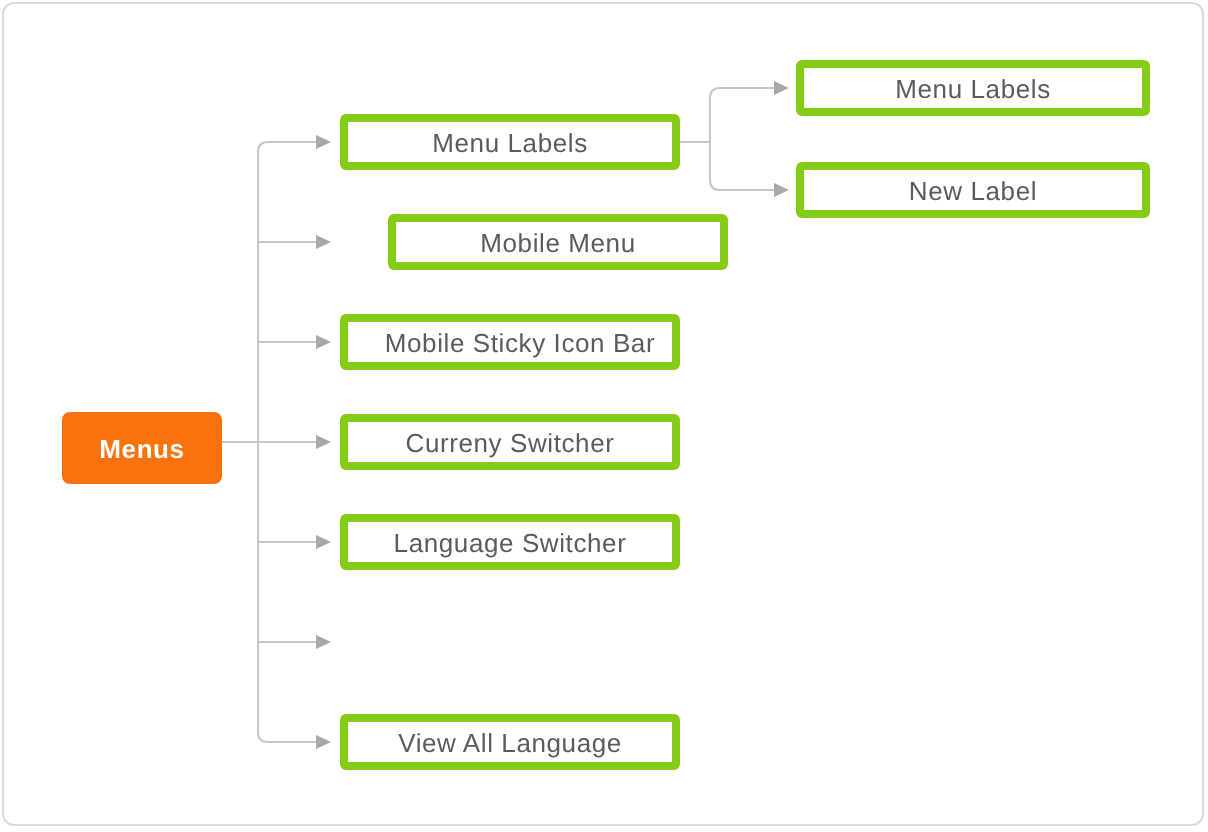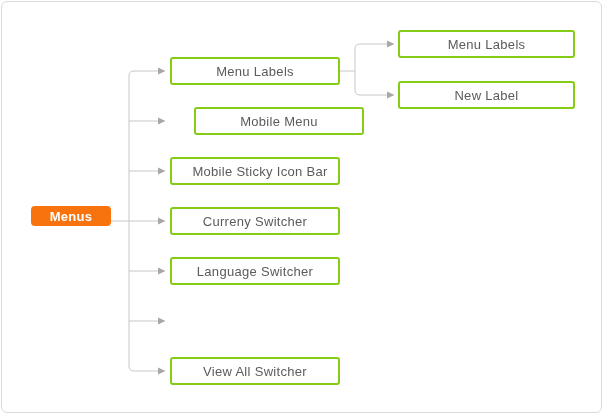--- a/index.html
+++ b/index.html
@@ -24,42 +24,42 @@
   }
   .connectors {
     position: absolute;
     left: 0; top: 0;
     width: 604px; height: 416px;
   }
   .node {
     position: absolute;
     box-sizing: border-box;
     background: #ffffff;
-    border: 2px solid #84cc16;
+    border: 4px solid #84cc16;
     border-radius: 3px;
     display: flex;
     align-items: center;
     justify-content: center;
     font-size: 13px;
     letter-spacing: 0.3px;
     color: #5b5b5b;
     cursor: pointer;
     white-space: nowrap;
   }
   .node.root {
     background: #f8730d;
     border: none;
     border-radius: 4px;
     color: #ffffff;
     font-weight: 600;
     font-size: 13px;
   }
   .lvl1 { left: 170px; width: 170px; height: 28px; }
   .lvl2 { left: 398px; width: 177px; height: 28px; }
-  .root { left: 31px; top: 206px; width: 80px; height: 20px; text-align: right; }
+  .root { left: 31px; top: 206px; width: 80px; height: 36px; text-align: right; }
   .l1-0 { top: 57px; }
   .l1-1 { top: 107px; margin-left: 24px; }
   .l1-2 { top: 157px; padding-left: 10px; }
   .l1-3 { top: 207px; }
   .l1-4 { top: 257px; }
   .l1-5 { top: 307px; }
   .l1-6 { top: 357px; }
   .l2-0 { top: 30px; }
   .l2-1 { top: 81px; }
 </style>
@@ -106,19 +106,19 @@
 
   <div class="node lvl1 l1-1">Mobile Menu</div>
 
   <div class="node lvl1 l1-2">Mobile Sticky Icon Bar</div>
 
   <div class="node lvl1 l1-4">Language Switcher</div>
 
   <div class="node lvl1 l1-3">Curreny Switcher</div>
 
 
-  <div class="node lvl1 l1-6">View All Switcher</div>
+  <div class="node lvl1 l1-6">View All Language</div>
 
   <div class="node lvl2 l2-0">Menu Labels</div>
 
   <div class="node lvl2 l2-1">New Label</div>
 
 </div>
 
 </body></html>

